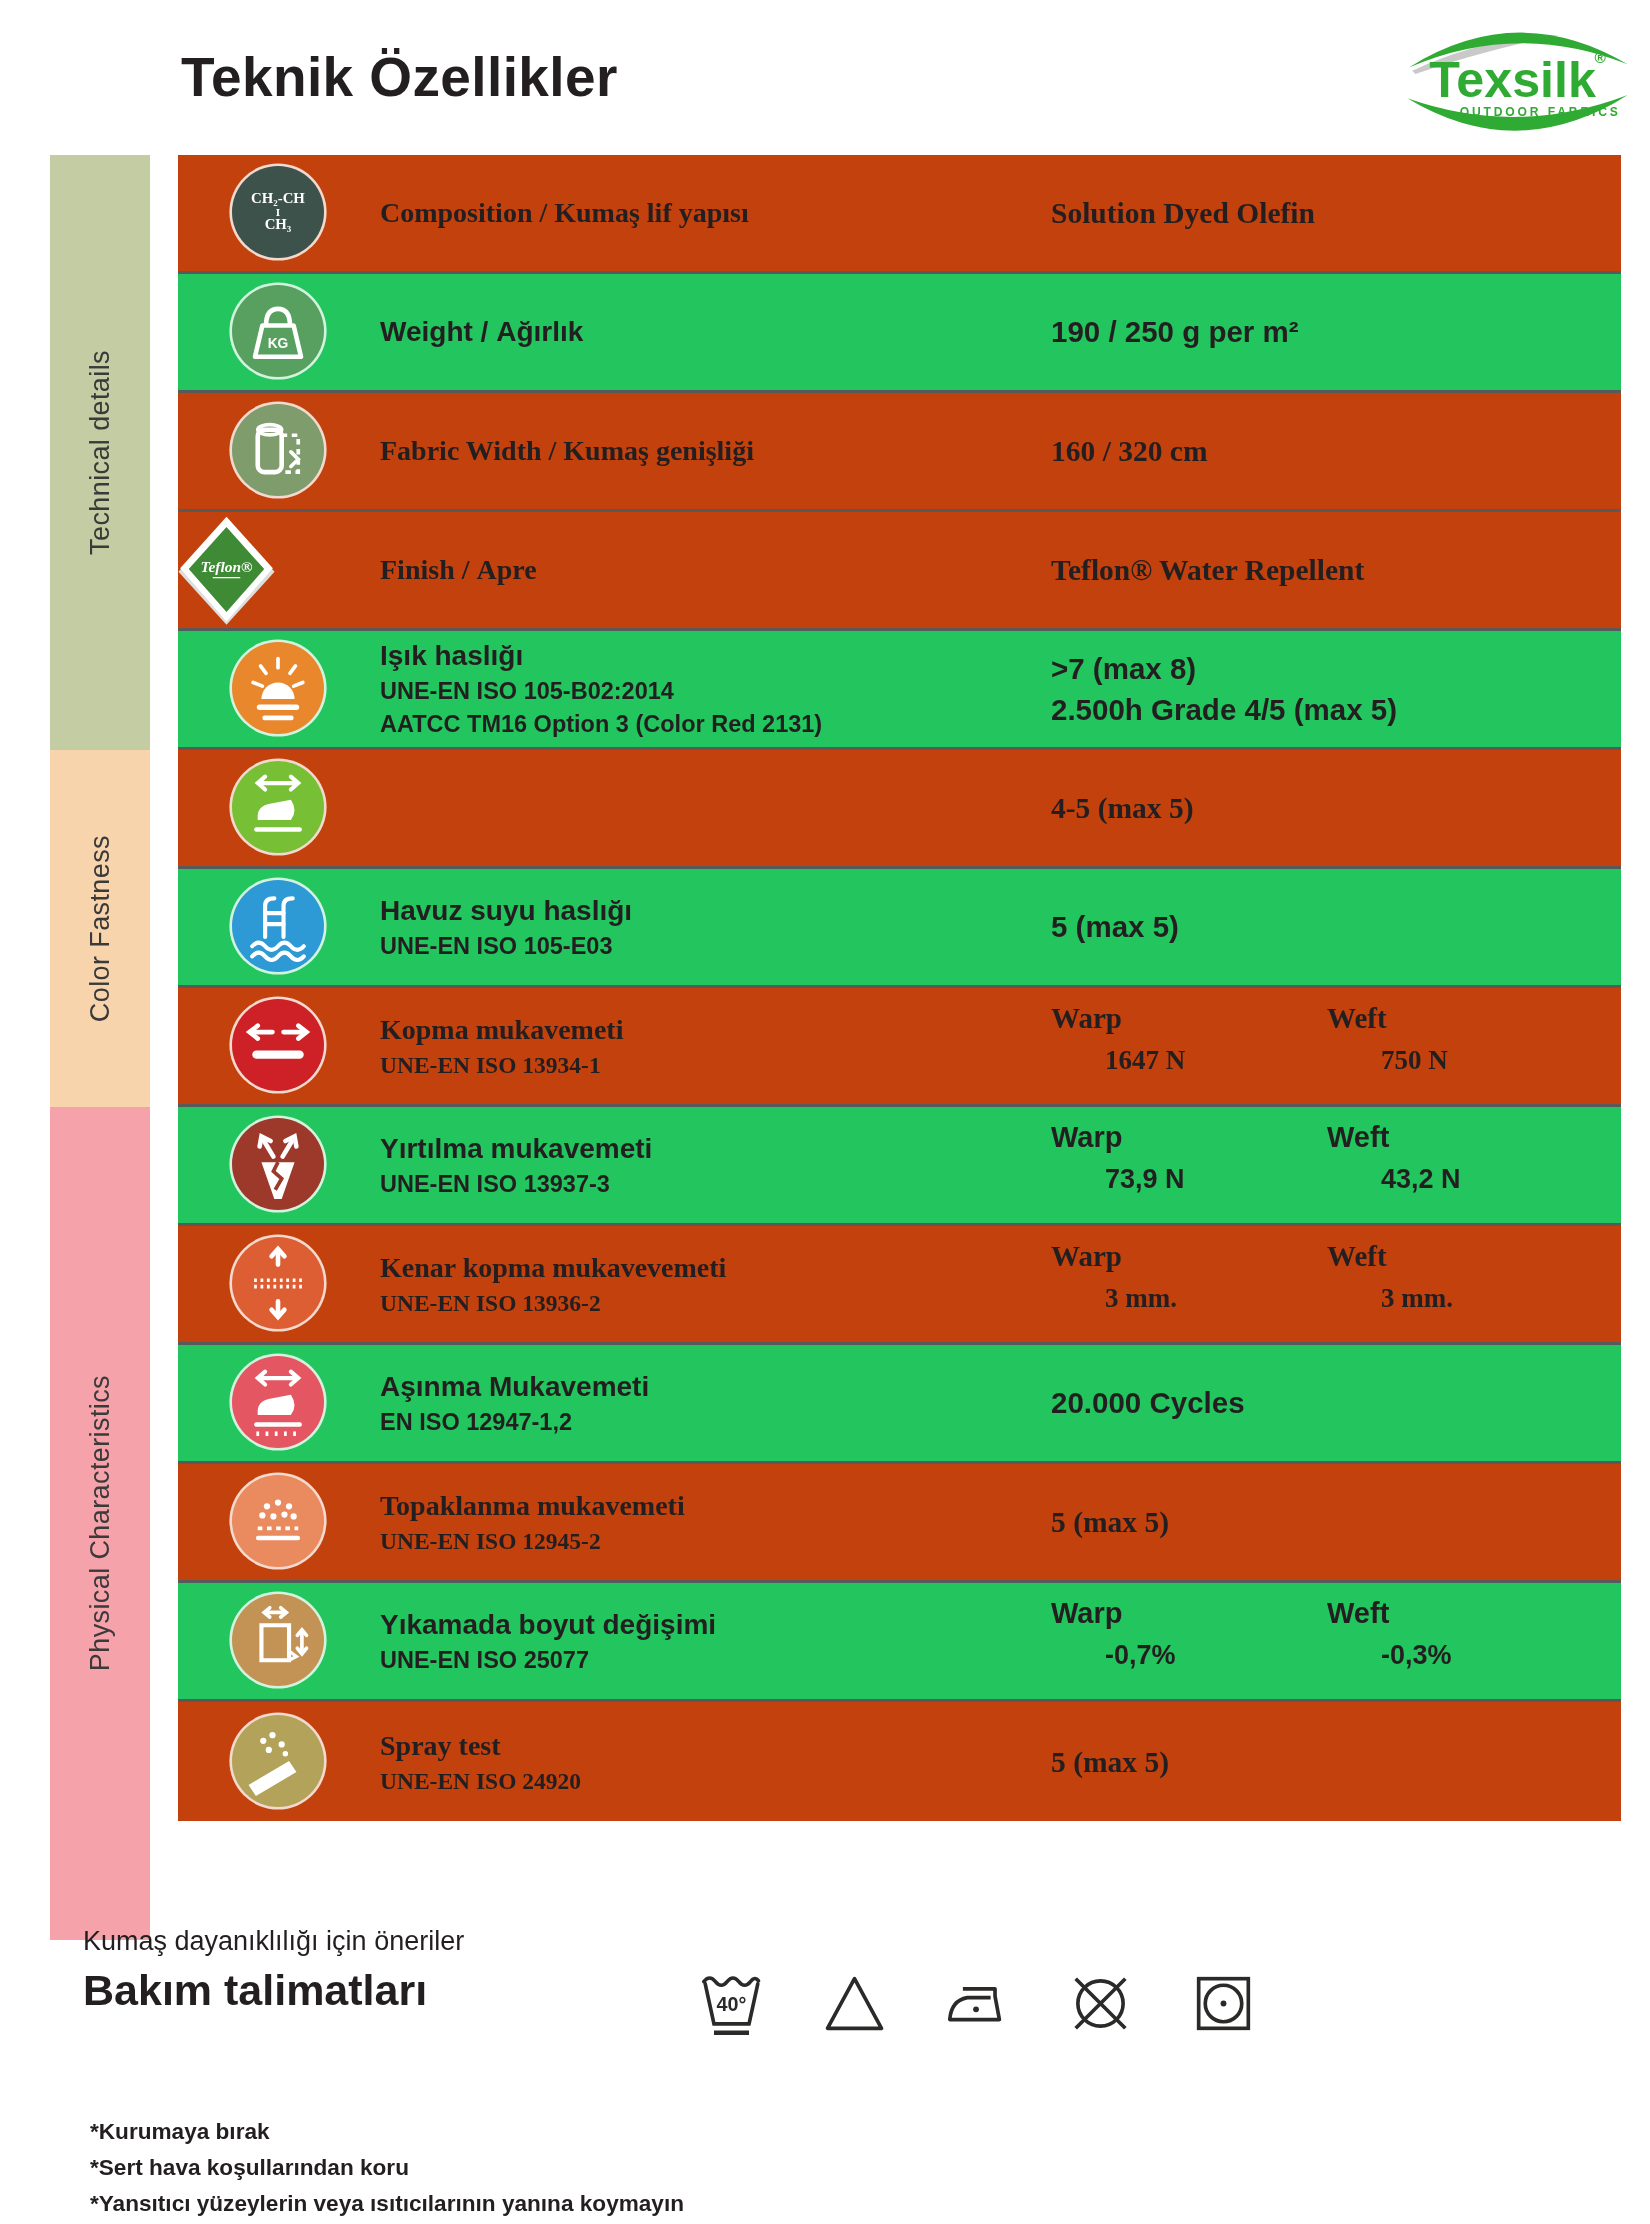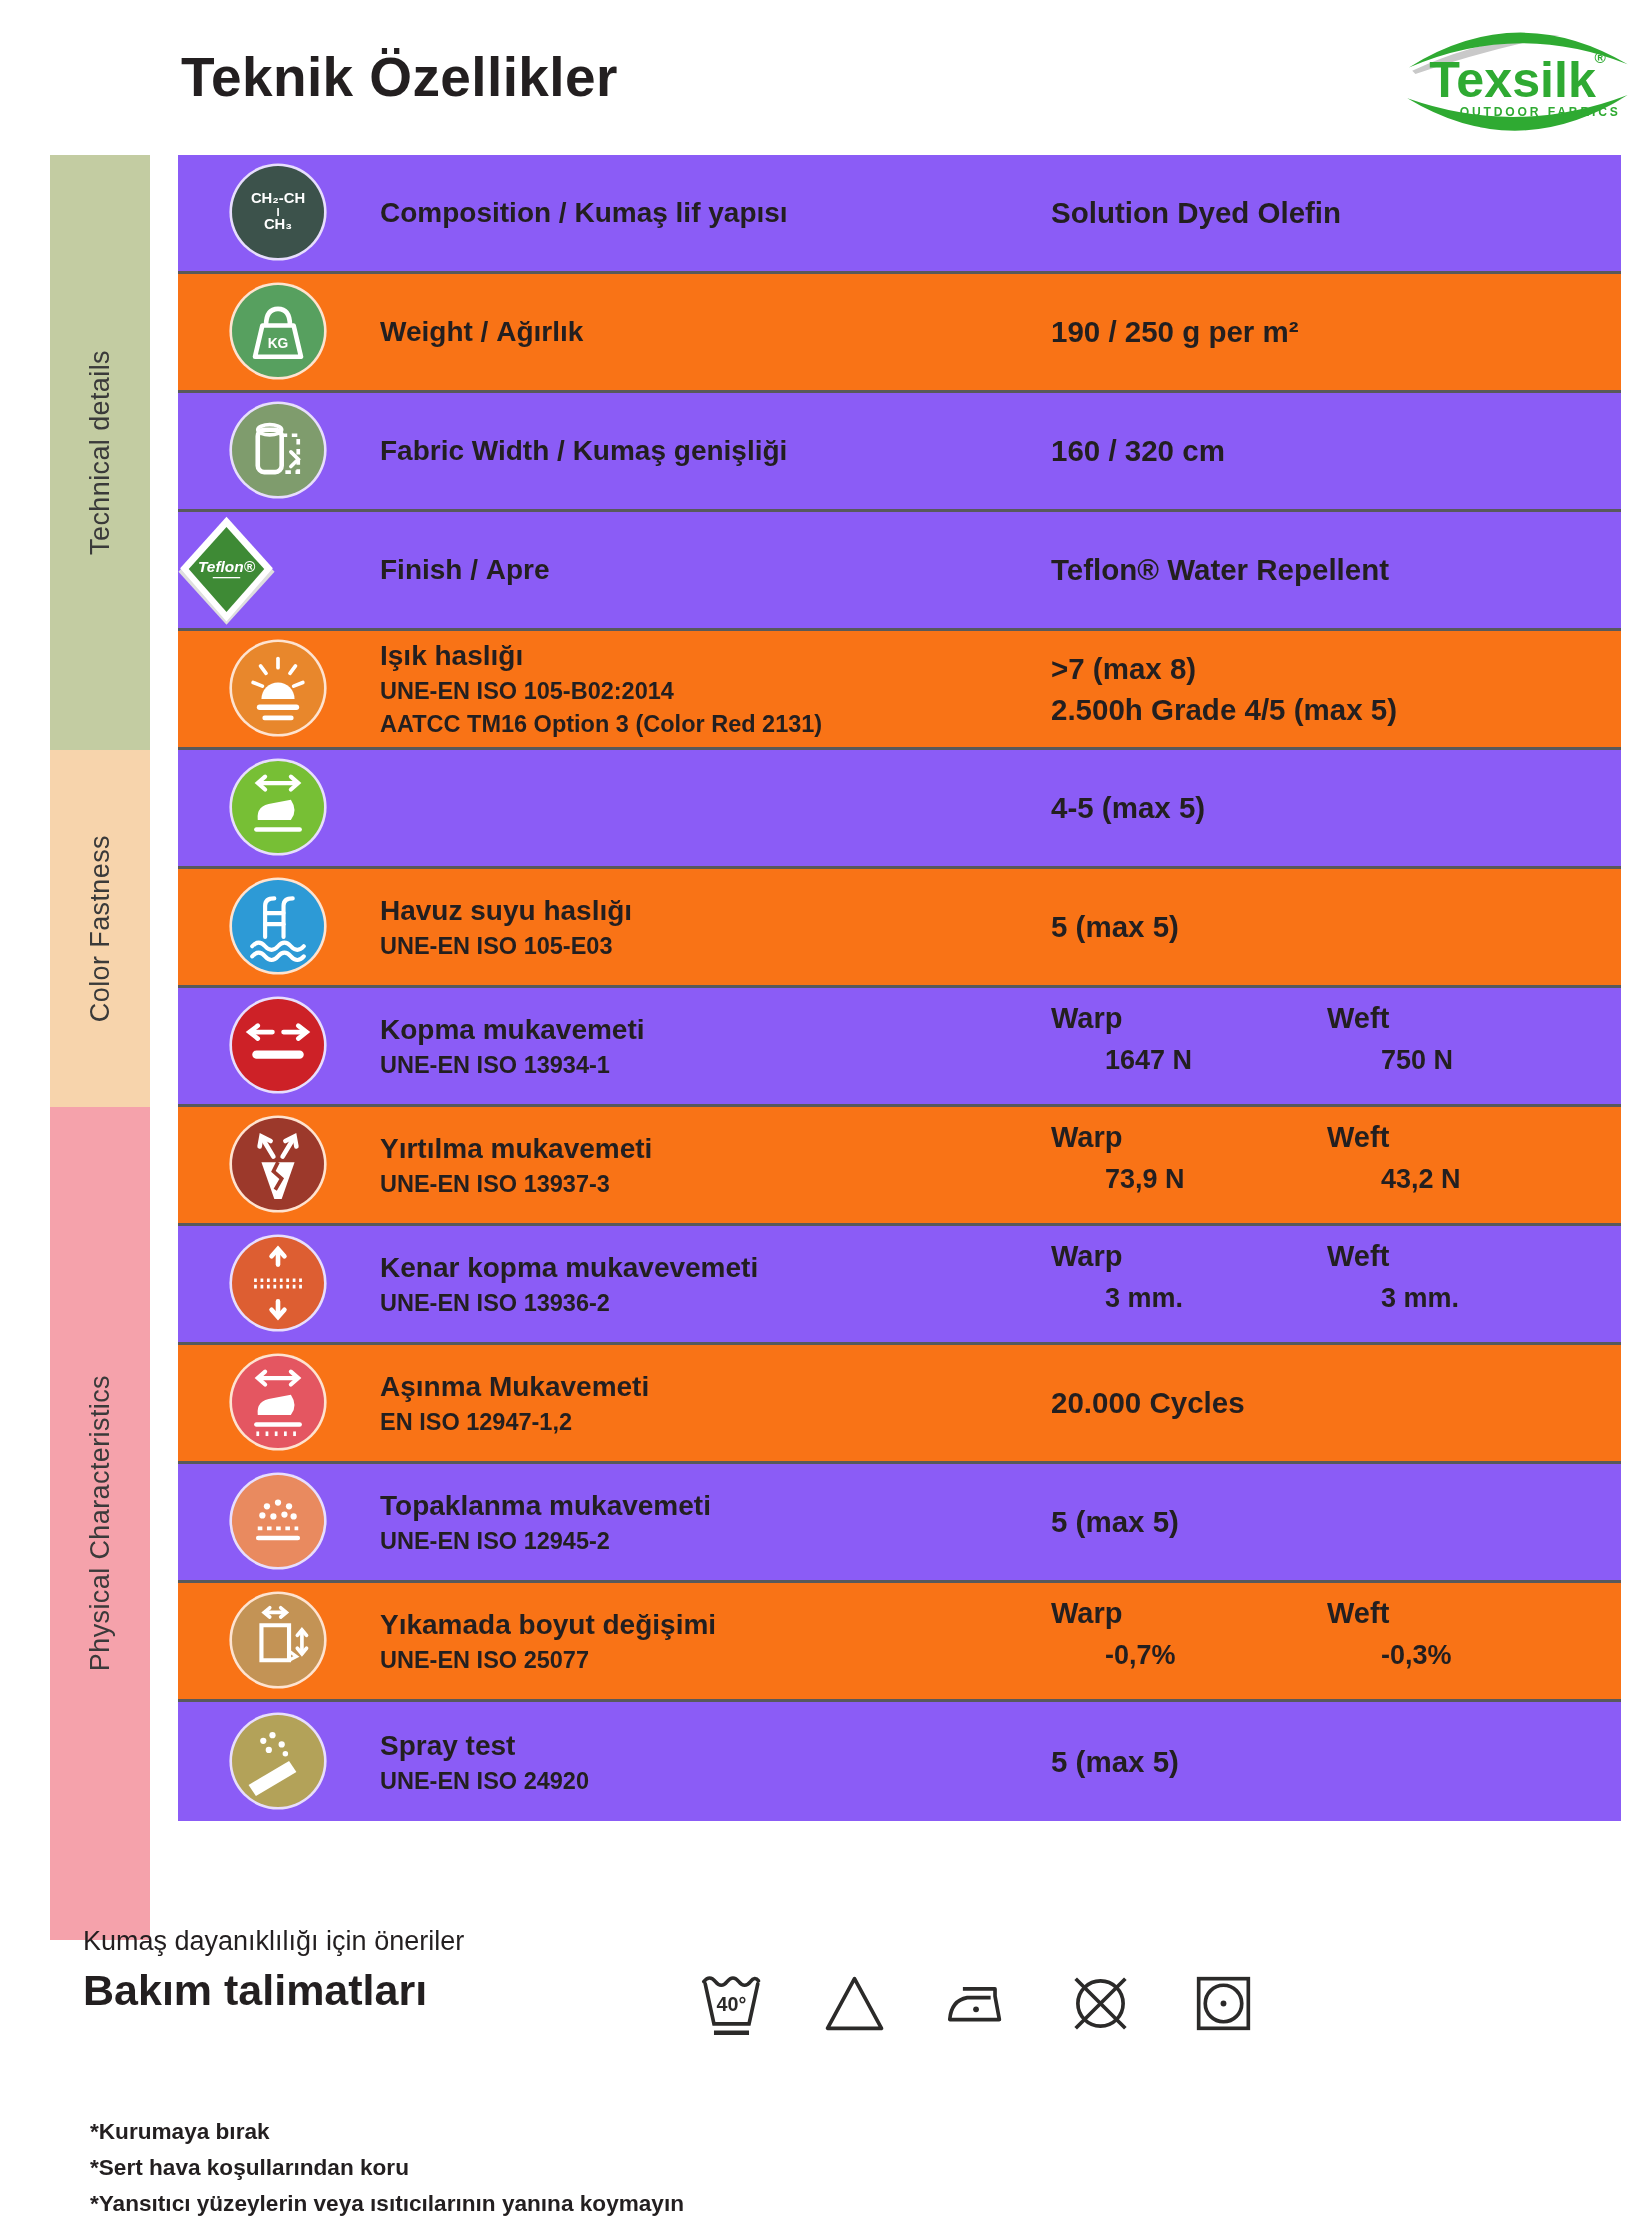--- a/index.html
+++ b/index.html
@@ -8,22 +8,22 @@
   .page-title{position:absolute;left:181px;top:45px;font-size:55px;font-weight:bold;letter-spacing:0.4px;}
   .logo{position:absolute;left:1396px;top:14px;width:243px;height:130px;}
 
   .sidebar{position:absolute;left:50px;top:155px;width:100px;height:1786px;}
   .band{width:100%;display:flex;align-items:center;justify-content:center;}
   .band-label{writing-mode:vertical-rl;transform:rotate(180deg);font-size:27px;color:#3a3a3a;letter-spacing:0.4px;}
 
   .spec-table{position:absolute;left:178px;top:155px;width:1443px;}
   .row{position:relative;height:116px;border-bottom:3.5px solid #58595b;}
   .row:last-child{border-bottom:none;height:119px;}
-  .row.gray{background:#8b5cf6;}
-  .row.white{background:#f97316;}
+  .row.gray{background:#c2410c;font-family:Liberation Serif, serif;}
+  .row.white{background:#22c55e;}
 
   .icon-wrap{position:absolute;left:54px;top:50%;transform:translateY(-50%);width:94px;height:94px;}
   .icon-circle{width:92px;height:92px;border-radius:50%;display:flex;flex-direction:column;
                align-items:center;justify-content:center;box-shadow:0 0 0 2.6px rgba(255,255,255,.8);}
   .icon-circle svg{width:100%;height:100%;display:block;}
   .chem-line{color:#fff;font-weight:bold;font-size:14.8px;line-height:1.05;text-align:center;}
   .chem-line.bar{font-size:11.3px;line-height:.9;}
   .icon-diamond{position:absolute;left:-3.5px;top:50%;transform:translateY(-50%);width:103px;height:110px;}
 
   .label-block{position:absolute;left:202px;top:50%;transform:translateY(-50%);}

